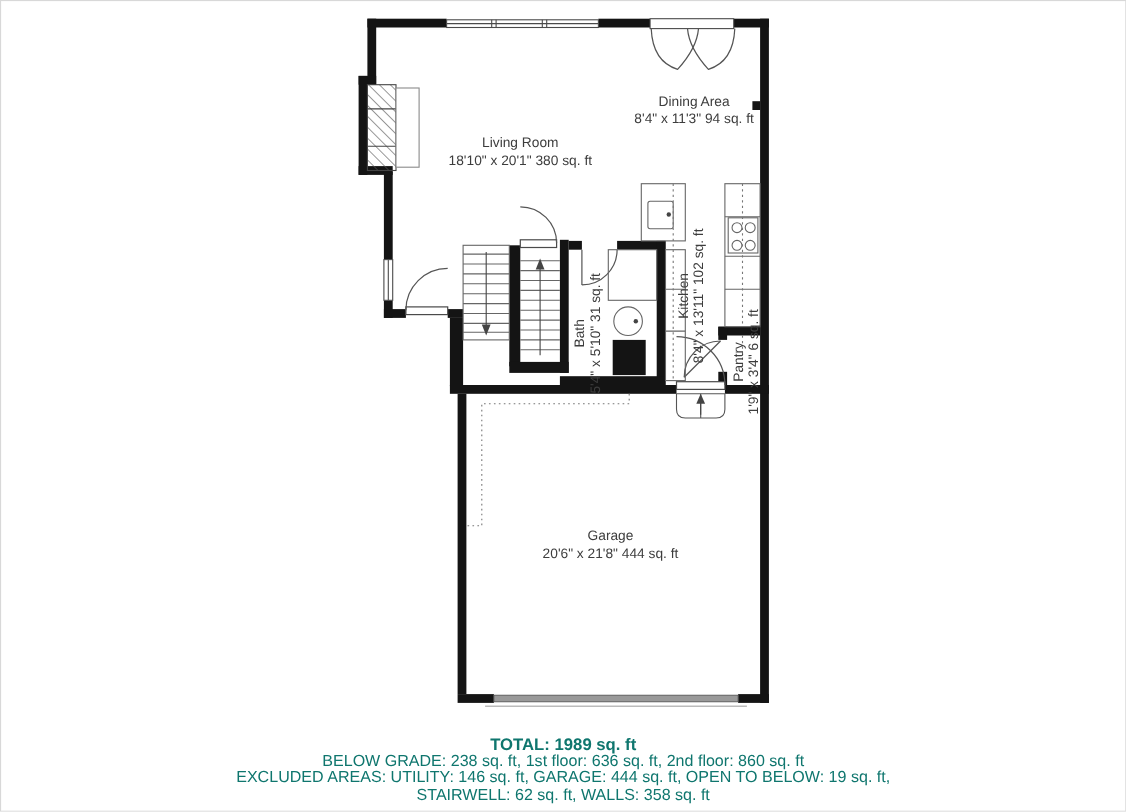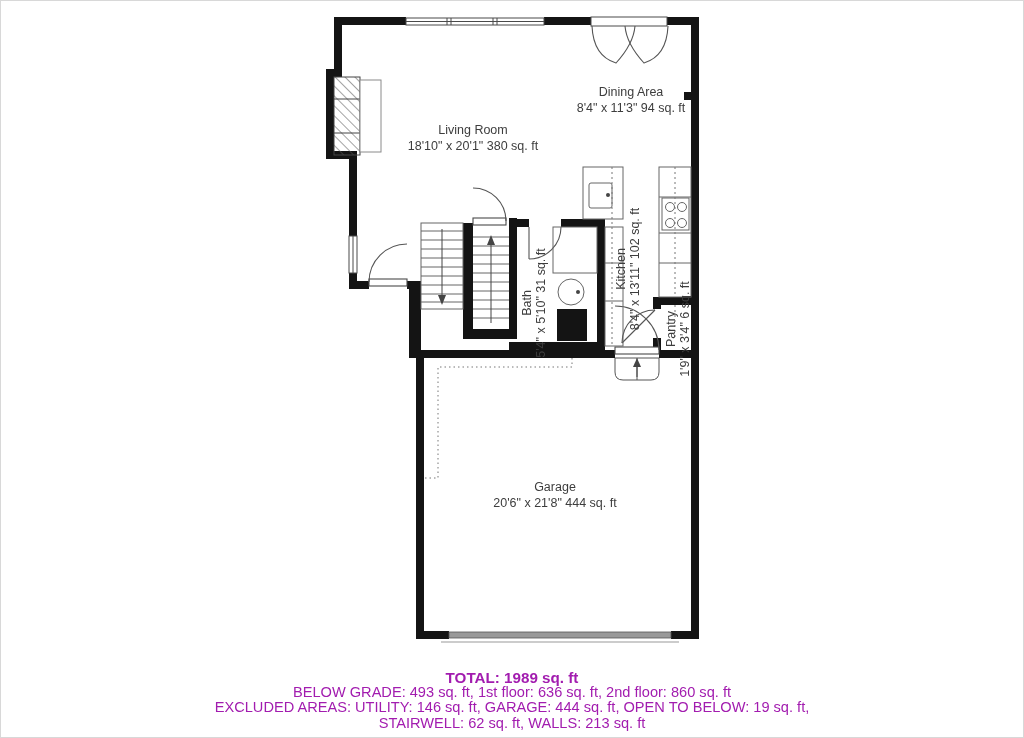--- a/index.html
+++ b/index.html
@@ -3,21 +3,21 @@
 <meta charset="utf-8">
 <style>
   html,body{margin:0;padding:0;background:#fff;}
   .page{position:relative;width:1024px;height:738px;background:#ffffff;
         border:1px solid #d8d8d8;box-sizing:border-box;overflow:hidden;
         font-family:"Liberation Sans","DejaVu Sans",sans-serif;}
   svg{position:absolute;top:0;left:0;}
   .room-name{font-size:12.5px;fill:#3d3d3d;}
   .room-dims{font-size:12.5px;fill:#3d3d3d;}
   .footer{position:absolute;top:669px;left:0;width:100%;text-align:center;
-          color:#a21caf;font-size:14.6px;line-height:15.2px;}
+          color:#0f766e;font-size:14.6px;line-height:15.2px;}
   .footer .total{font-weight:bold;font-size:15.2px;}
 </style>
 </head>
 <body>
 
 <div class="page">
 <svg width="1024" height="660" viewBox="0 0 1024 660">
   <defs>
     <pattern id="hatch" width="7" height="7" patternTransform="rotate(-45)" patternUnits="userSpaceOnUse">
       <line x1="0" y1="0" x2="0" y2="7" stroke="#555" stroke-width="1.1"></line>
@@ -152,17 +152,17 @@
     <text class="room-name" x="678" y="324" transform="rotate(-90 678 328)">Pantry</text>
     <text class="room-dims" x="678" y="338" transform="rotate(-90 678 328)">1'9" x 3'4" 6 sq. ft</text>
 
     <text class="room-name" x="554" y="490">Garage</text>
     <text class="room-dims" x="554" y="506">20'6" x 21'8" 444 sq. ft</text>
   </g>
 </svg>
 
   <div class="footer">
     <div class="total">TOTAL: 1989 sq. ft</div>
-    <div>BELOW GRADE: 493 sq. ft, 1st floor: 636 sq. ft, 2nd floor: 860 sq. ft</div>
+    <div>BELOW GRADE: 238 sq. ft, 1st floor: 636 sq. ft, 2nd floor: 860 sq. ft</div>
     <div>EXCLUDED AREAS: UTILITY: 146 sq. ft, GARAGE: 444 sq. ft, OPEN TO BELOW: 19 sq. ft,</div>
-    <div>STAIRWELL: 62 sq. ft, WALLS: 213 sq. ft</div>
+    <div>STAIRWELL: 62 sq. ft, WALLS: 358 sq. ft</div>
   </div>
 </div>
 
 </body></html>

